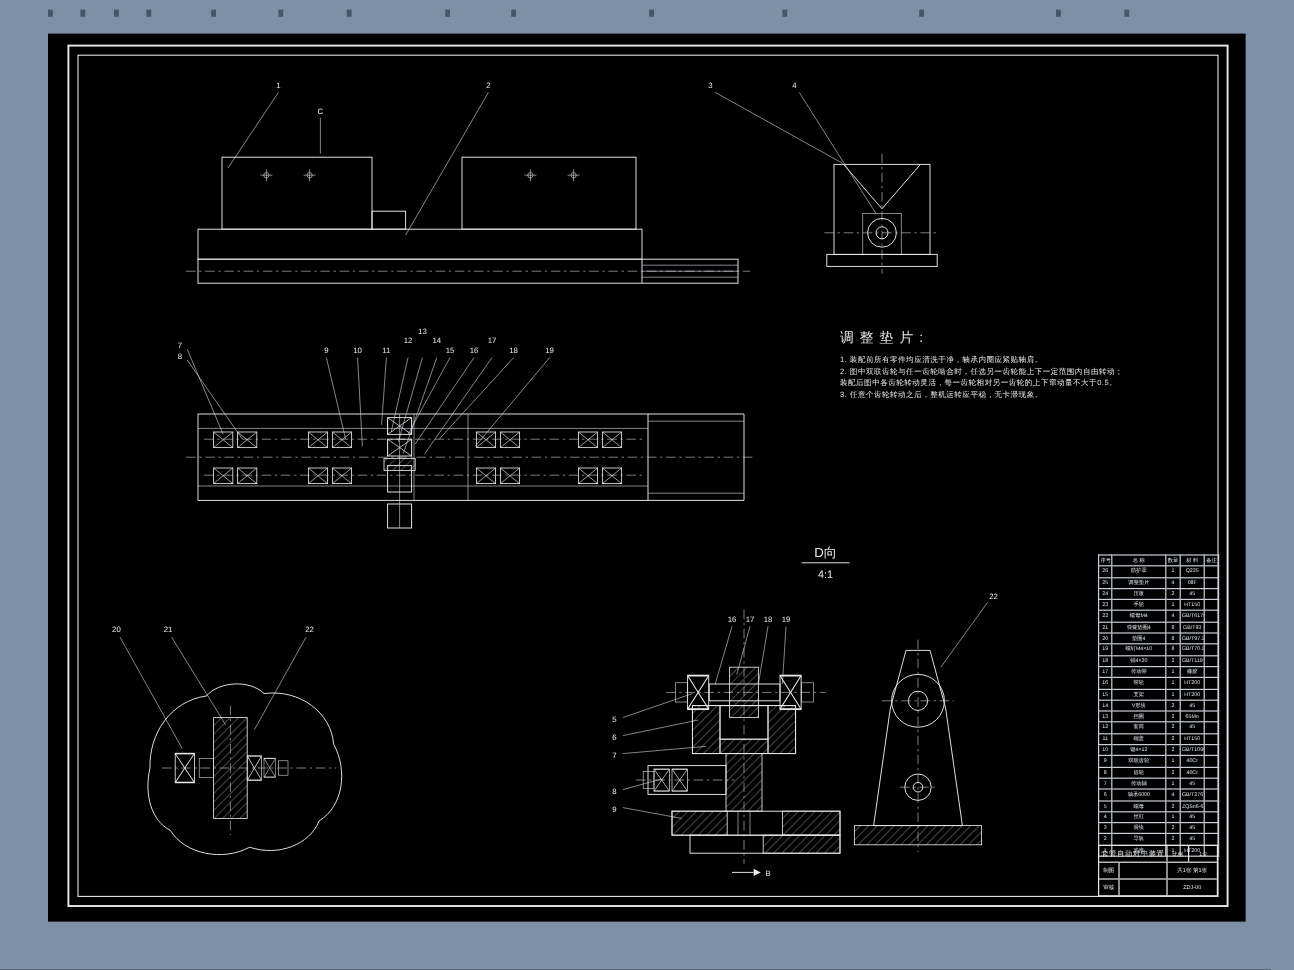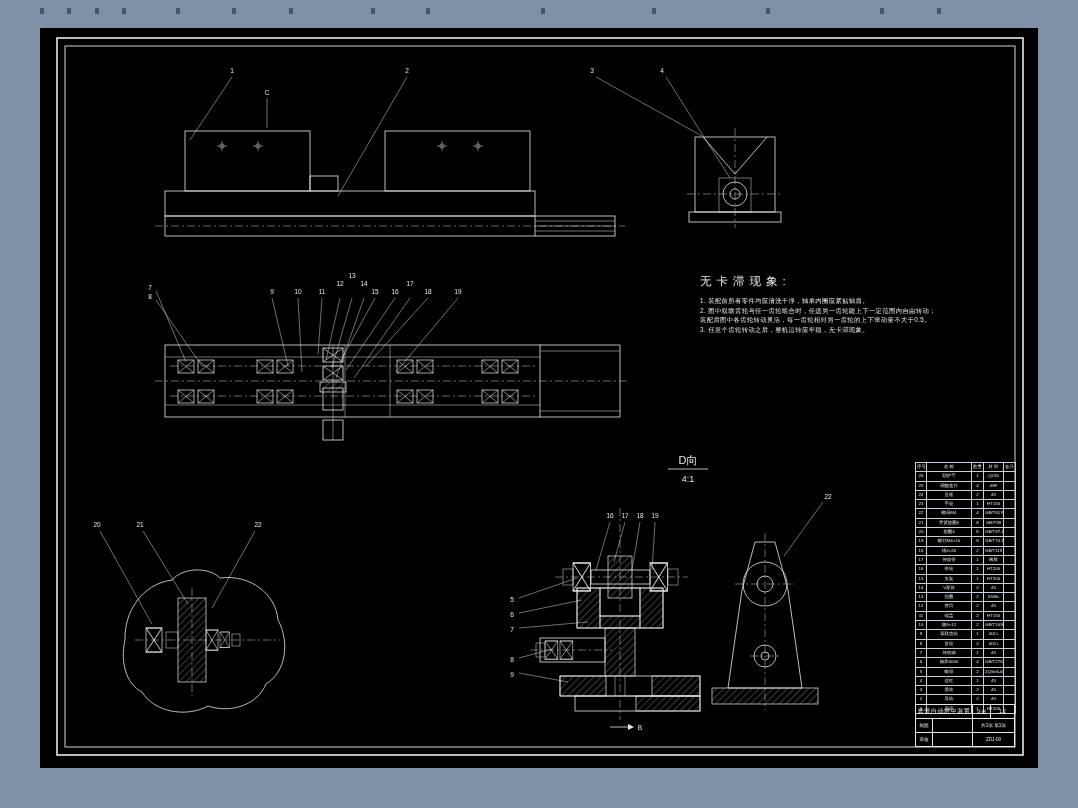--- a/index.html
+++ b/index.html
@@ -286,21 +286,21 @@
         <rect x="672" y="660" width="106" height="16" class="hat"></rect>
         <line x1="725" y1="505" x2="725" y2="682" class="dash"></line>
         <line x1="695" y1="556" x2="755" y2="556" class="dash"></line>
         <line x1="710" y1="628" x2="740" y2="628" class="dash"></line>
         <line x1="783" y1="474" x2="744" y2="528" class="thin"></line>
         <text x="788" y="471" class="c">22</text>
       </g>
     </svg>
 
     <div class="techreq">
-      <div class="t">无卡滞现象:</div>
+      <div class="t">调整垫片:</div>
       <div class="l">1. 装配前所有零件均应清洗干净，轴承内圈应紧贴轴肩。</div>
       <div class="l">2. 图中双联齿轮与任一齿轮啮合时，任选另一齿轮能上下一定范围内自由转动；</div>
       <div class="l">装配后图中各齿轮转动灵活，每一齿轮相对另一齿轮的上下窜动量不大于0.5。</div>
       <div class="l">3. 任意个齿轮转动之后，整机运转应平稳，无卡滞现象。</div>
     </div>
 
     <div class="partslist">
         <table>
           <colgroup>
             <col style="width:11px">

